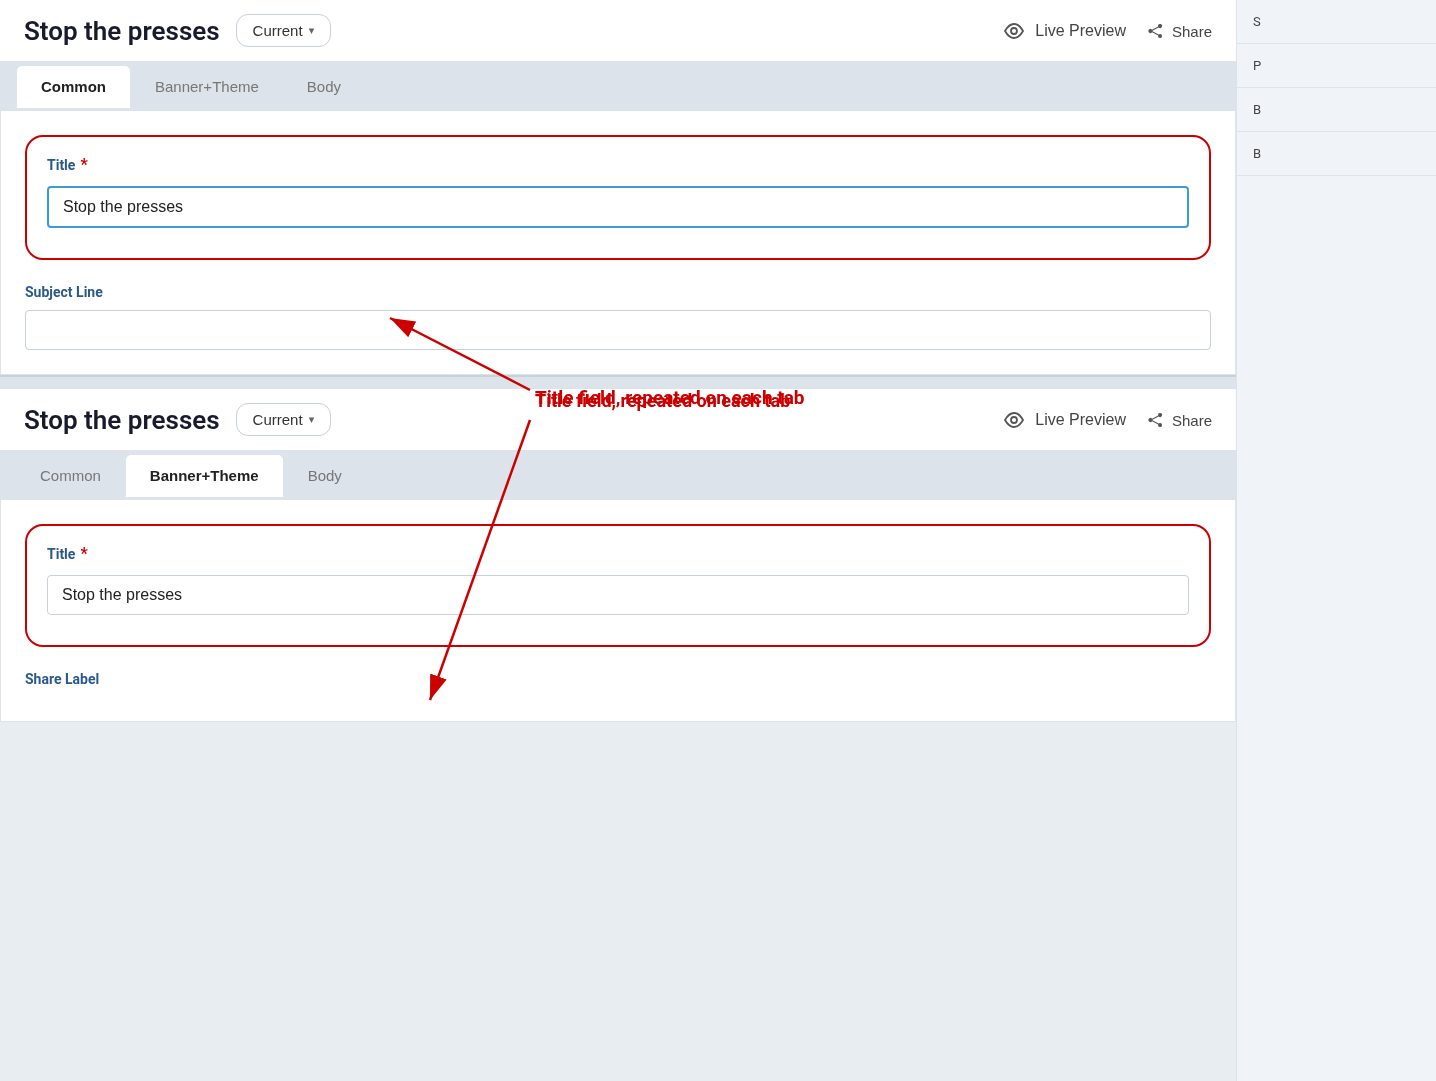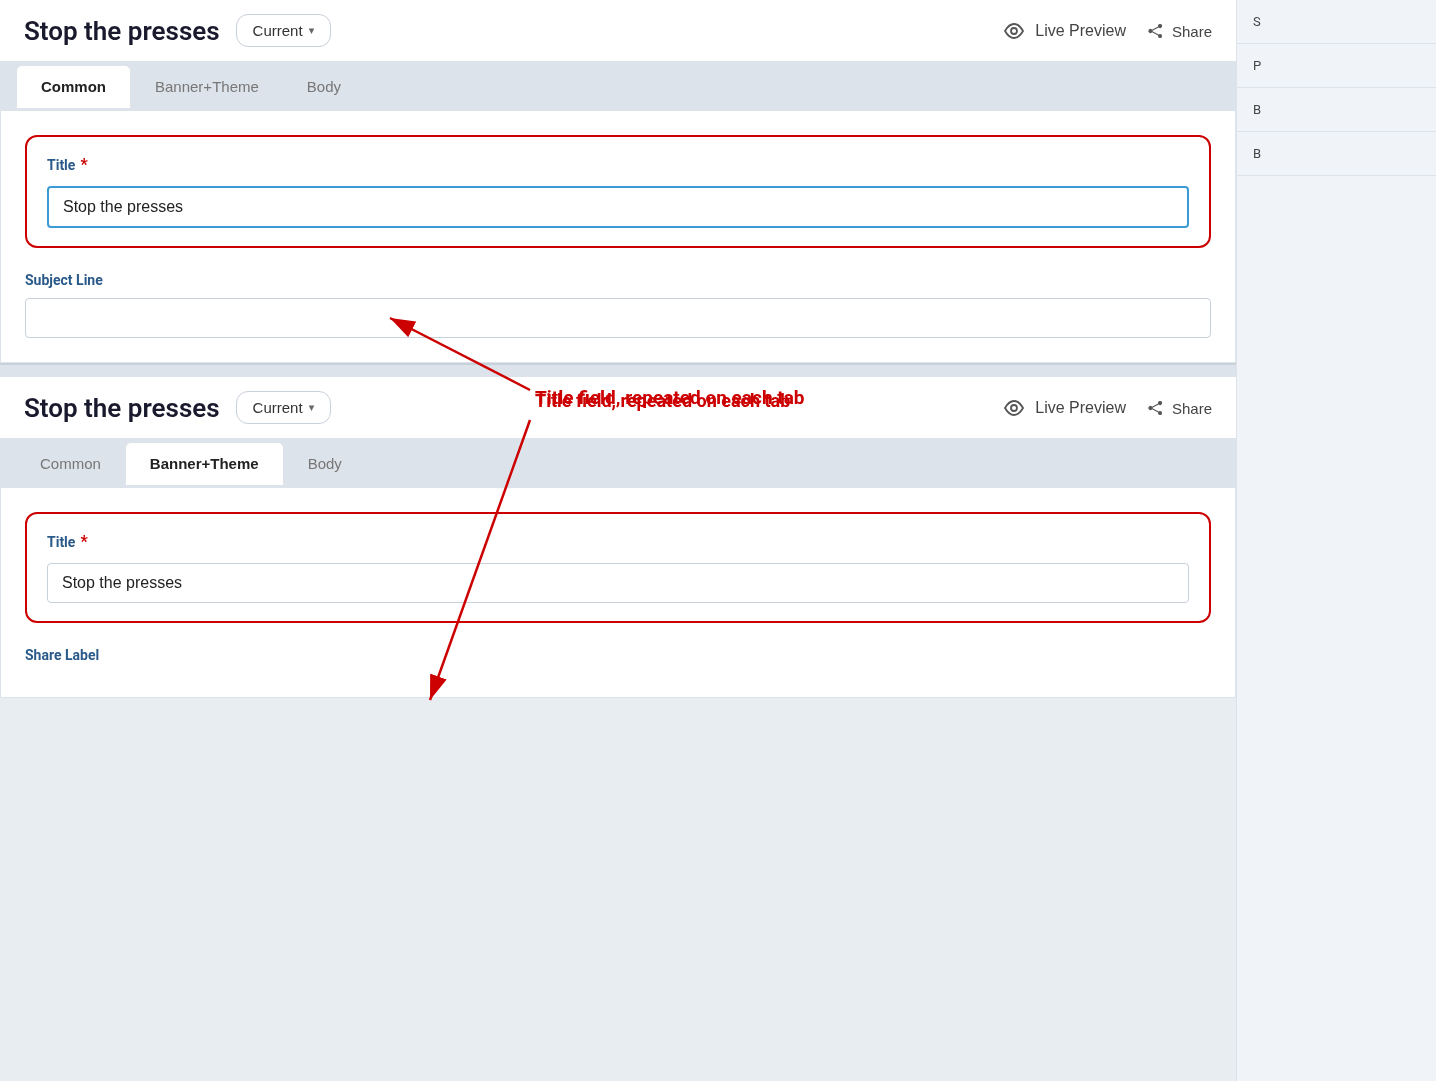--- a/index.html
+++ b/index.html
@@ -114,22 +114,22 @@
     .content-area {
       background: #fff;
       padding: 24px;
       border: 1px solid #dde3ea;
       margin: 0;
     }
 
     
     .annotation-box {
       border: 2.5px solid #cc0000;
-      border-radius: 12px;
-      padding: 18px 20px 18px 20px;
+      border-radius: 18px;
+      padding: 18px 20px 30px 20px;
       margin-bottom: 24px;
     }
 
     .field-label {
       font-size: 14px;
       font-weight: 700;
       color: #2a5a8a;
       margin-bottom: 12px;
       display: flex;
       align-items: center;

